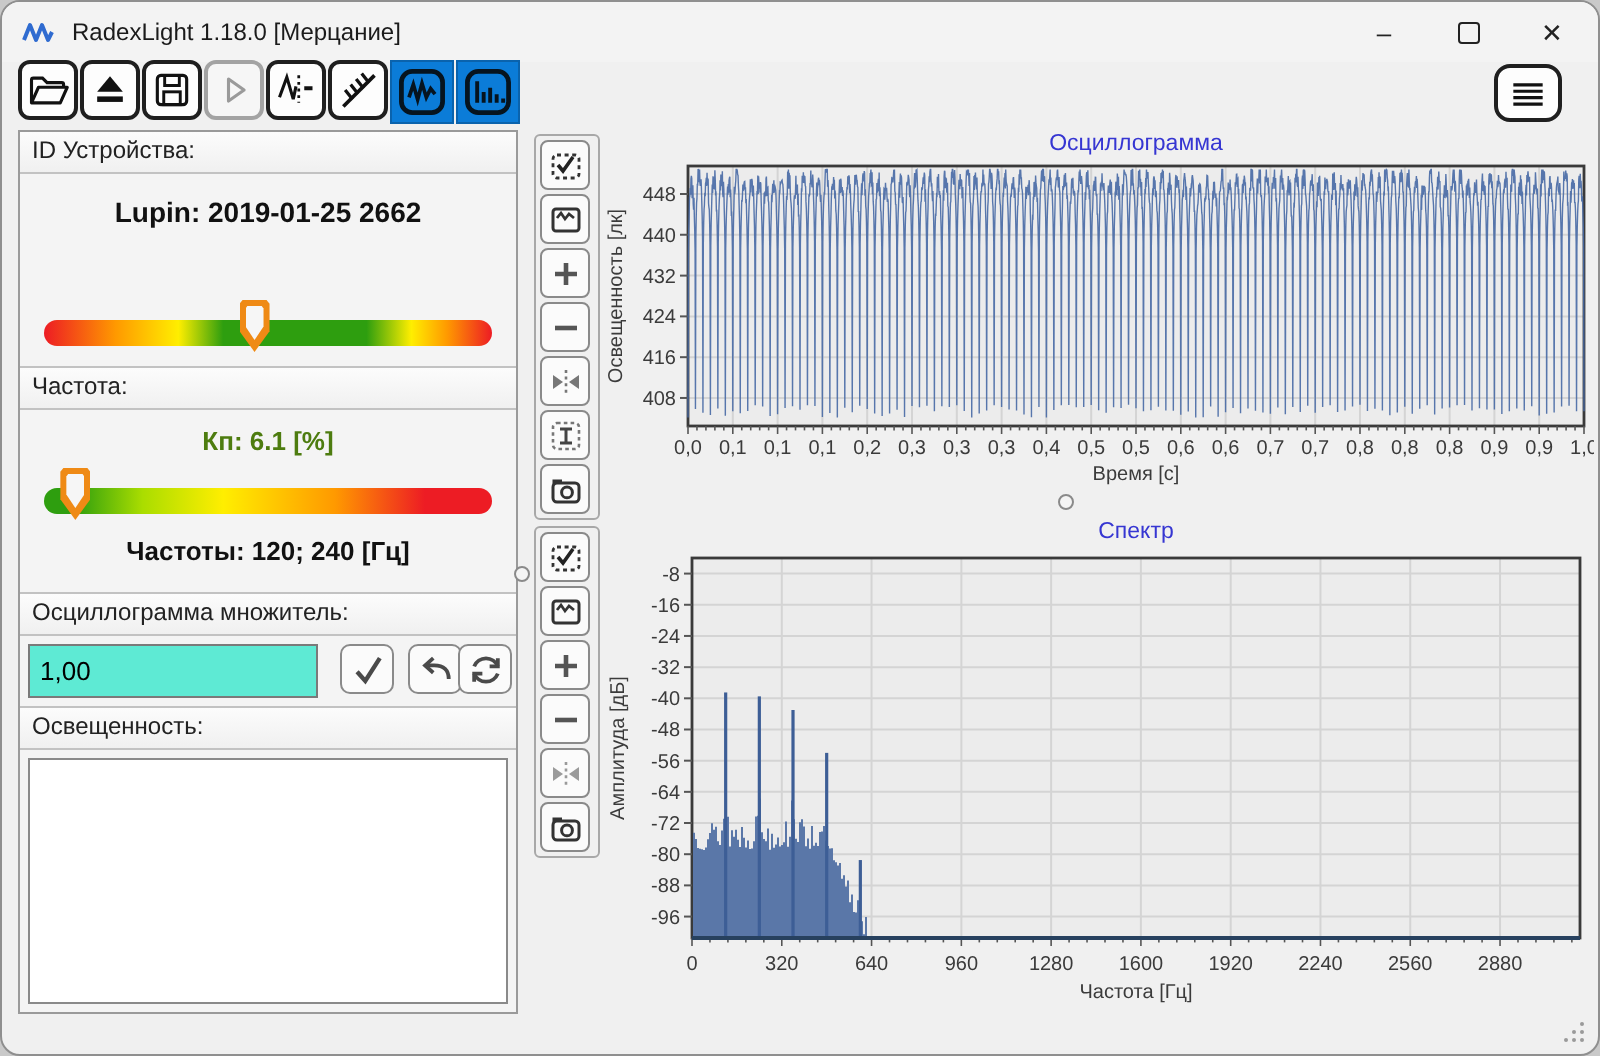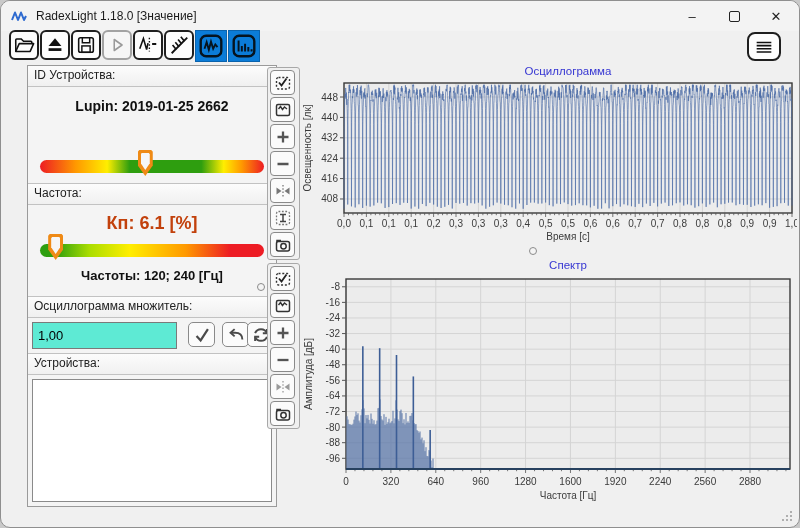--- a/index.html
+++ b/index.html
@@ -18,32 +18,32 @@
   
   .toolbar{position:absolute;left:8px;top:29px;height:32px;display:flex;gap:1px;}
   .tbtn{width:30px;height:30px;border:2px solid #1f1f1f;border-radius:6px;background:#fdfdfd;
     display:flex;align-items:center;justify-content:center;padding:0;box-sizing:border-box;}
   .tbtn.disabled{border-color:#a3a3a3;background:#f6f6f6;}
   .tbtn.active{border:1px solid #0a63ad;border-radius:0;background:#0b7cd8;width:32px;height:32px;}
   .menu-btn{position:absolute;right:18px;top:31px;width:34px;height:29px;border:2px solid #1f1f1f;
     border-radius:8px;background:#fdfdfd;display:flex;align-items:center;justify-content:center;padding:0;box-sizing:border-box;}
   
   .panel{position:absolute;left:8px;top:64px;width:250px;height:442px;border:1px solid #9a9a9a;
-    background:#f4f4f4;box-sizing:border-box;display:flex;flex-direction:column;margin-left:18px;}
+    background:#f4f4f4;box-sizing:border-box;display:flex;flex-direction:column;}
   .sec-header{height:20px;line-height:19px;padding-left:6px;font-size:12px;color:#222;
     background:linear-gradient(#fcfcfc,#f0f0f0);border-top:1px solid #c2c2c2;border-bottom:1px solid #c2c2c2;}
   .sec-header:first-child{border-top:none;}
   .device-val{height:37px;display:flex;align-items:center;justify-content:center;
     font-size:14px;font-weight:bold;color:#111;}
   .value-area{height:59px;position:relative;}
   .value-label{position:absolute;left:0;right:40px;top:6px;text-align:center;font-size:13px;font-weight:bold;color:#111;}
   .gbar{position:absolute;left:12px;right:12px;height:13px;border-radius:7px;}
   .gbar1{top:36px;background:linear-gradient(90deg,#ed1c24 0%,#ff9900 16%,#ffee00 30%,#2e9e0f 40%,#2e9e0f 72%,#ffee00 82%,#ff9900 90%,#ed1c24 100%);}
   .flicker-area{height:91px;position:relative;}
-  .kp-label{position:absolute;left:0;right:0;top:8px;text-align:center;font-size:18px;font-weight:bold;color:#c2410c;}
+  .kp-label{position:absolute;left:0;right:0;top:8px;text-align:center;font-size:13px;font-weight:bold;color:#4d7c0f;}
   .gbar2{top:39px;background:linear-gradient(90deg,#2e9e0f 0%,#2e9e0f 7%,#aadd00 22%,#ffee00 40%,#ff9900 65%,#ed1c24 85%,#ed1c24 100%);}
   .freq-label{position:absolute;left:0;right:0;top:63px;text-align:center;font-size:13px;font-weight:bold;color:#111;}
   .marker{position:absolute;width:15px;height:26px;top:-10px;z-index:3;}
   .marker .m-out{position:absolute;inset:0;background:#ef8a15;
     clip-path:polygon(50% 100%,0 60%,0 7%,10% 0,90% 0,100% 7%,100% 60%);}
   .marker .m-in{position:absolute;left:3px;right:3px;top:3px;bottom:6px;background:#f6f6f6;
     clip-path:polygon(50% 100%,0 60%,0 7%,10% 0,90% 0,100% 7%,100% 60%);}
   .mult-row{height:35px;position:relative;}
   .mult-input{position:absolute;left:4px;top:4px;width:136px;height:23px;border:1px solid #7a7a7a;
     font-size:13px;padding-left:5px;font-family:inherit;background:#5eead4;box-sizing:content-box;}
@@ -70,21 +70,21 @@
 </style>
 </head>
 <body>
 
 <div class="window">
 
   <div class="titlebar">
     <svg class="app-icon" viewBox="0 0 18 14">
       <path d="M1 11 L4 3.5 L7 11 L10 3.5 L13 11 L15 7" fill="none" stroke="#2f6bd0" stroke-width="2" stroke-linejoin="round"></path>
     </svg>
-    <span class="title-text">RadexLight 1.18.0 [Значение]</span>
+    <span class="title-text">RadexLight 1.18.0 [Мерцание]</span>
     <div class="win-controls">
       <button class="winbtn">
           <span>–</span>
         </button>
       <button class="winbtn">
           <span class="max-box"></span>
         </button>
       <button class="winbtn">
           <span>✕</span>
         </button>
@@ -191,21 +191,21 @@
       <button class="mini-act" style="left:219px;width:27px">
         <svg width="20" height="20" viewBox="0 0 22 22">
             <path d="M17.5 9 A7 7 0 0 0 4.5 9" fill="none" stroke="#4a4a4a" stroke-width="2.1"></path>
             <path d="M17.5 4.5 V9 H13" fill="none" stroke="#4a4a4a" stroke-width="2.1"></path>
             <path d="M4.5 13 A7 7 0 0 0 17.5 13" fill="none" stroke="#4a4a4a" stroke-width="2.1"></path>
             <path d="M4.5 17.5 V13 H9" fill="none" stroke="#4a4a4a" stroke-width="2.1"></path>
           </svg>
       </button>
     </div>
 
-    <div class="sec-header">Устройства:</div>
+    <div class="sec-header">Освещенность:</div>
     <div class="comments-area">
       <textarea class="comments-box" style=""></textarea>
     </div>
   </div>
 
   <div class="mini-col" style="top:66px">
     <button class="mbtn">
         <svg width="18" height="18" viewBox="0 0 18 18">
           <rect x="2.5" y="3.5" width="13" height="11.5" rx="2" fill="none" stroke="#333" stroke-width="1.4" stroke-dasharray="2 1.8"></rect>
           <path d="M5 8.5 L7.5 11.5 L12.5 4.5" fill="none" stroke="#222" stroke-width="1.8"></path>

